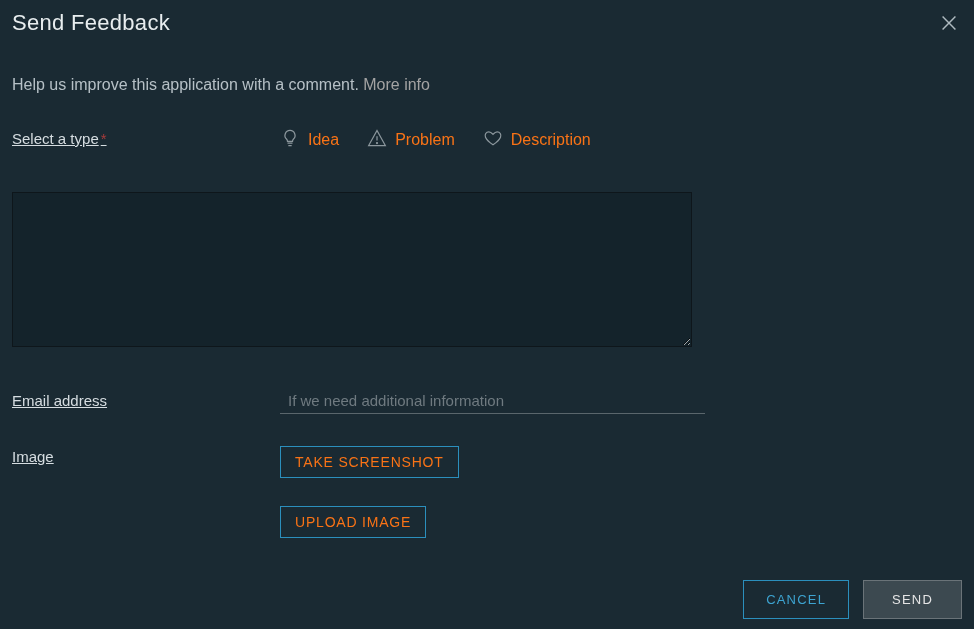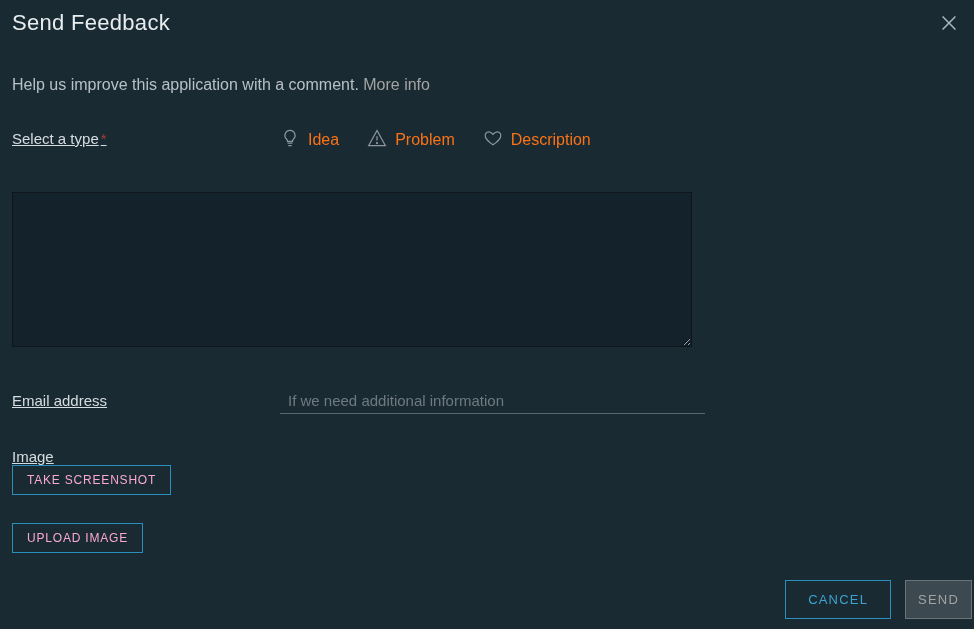--- a/index.html
+++ b/index.html
@@ -17,21 +17,21 @@
       position: absolute; top: 12px; right: 14px;
       width: 22px; height: 22px; cursor: pointer;
       color: #aeb9bf;
     }
     .close svg { width: 100%; height: 100%; }
     .help { margin-top: 40px; font-size: 16px; color: #b6c0c6; }
     .help a { color: #a3a3a3; text-decoration: none; cursor: pointer; }
     .form { margin-top: 34px; }
     .row { display: flex; align-items: flex-start; margin-bottom: 40px; }
     .row.email-row { margin-bottom: 32px; }
-    .row.image-row { margin-bottom: 16px; flex-direction: column; }
+    .row.image-row { margin-bottom: 16px; }
     .label { width: 268px; padding-top: 2px; font-size: 15px; color: #d6dde1; text-decoration: underline; }
     .req { color: #a63b3b; margin-left: 2px; }
     .control { flex: 1; }
     .types { display: flex; gap: 28px; align-items: center; }
     .type {
       display: inline-flex; align-items: center; gap: 8px;
       color: #f97316; font-size: 16px; cursor: pointer;
     }
     .type svg { width: 20px; height: 20px; color: #8c979d; }
     textarea {
@@ -49,50 +49,50 @@
       border-bottom: 1px solid #5a666c;
       color: #fef9c3;
       font-size: 15px;
       padding: 2px 8px 4px 8px;
       outline: none;
     }
     .email-input::placeholder { color: #6f7a80; }
     .btn-outline {
       display: inline-block;
       border: 1px solid #2b8fbd;
-      color: #f9a8d4;
+      color: #f97316;
       background: transparent;
-      font-size: 12px;
+      font-size: 14px;
       letter-spacing: .8px;
       padding: 7px 14px;
       cursor: pointer;
       font-family: inherit;
     }
     .actions {
       position: absolute;
-      right: 2px; bottom: 10px;
+      right: 12px; bottom: 10px;
       display: flex; gap: 14px;
     }
     .btn-cancel {
       border: 1px solid #2b8fbd;
       color: #3da4d1;
       background: transparent;
       font-size: 13px;
       letter-spacing: 1.2px;
       padding: 11px 22px;
       cursor: pointer;
       font-family: inherit;
     }
     .btn-send {
       border: 1px solid #6a7378;
-      color: #a3a3a3;
+      color: #e5e5e5;
       background: #3c4950;
       font-size: 13px;
       letter-spacing: 1.2px;
-      padding: 11px 12px;
+      padding: 11px 28px;
       cursor: pointer;
       font-family: inherit;
     }
     .stack { display: flex; flex-direction: column; gap: 28px; align-items: flex-start; }
   </style>
 </head>
 <body>
 
 <div class="wrap">
   <div class="title">Send Feedback</div>

